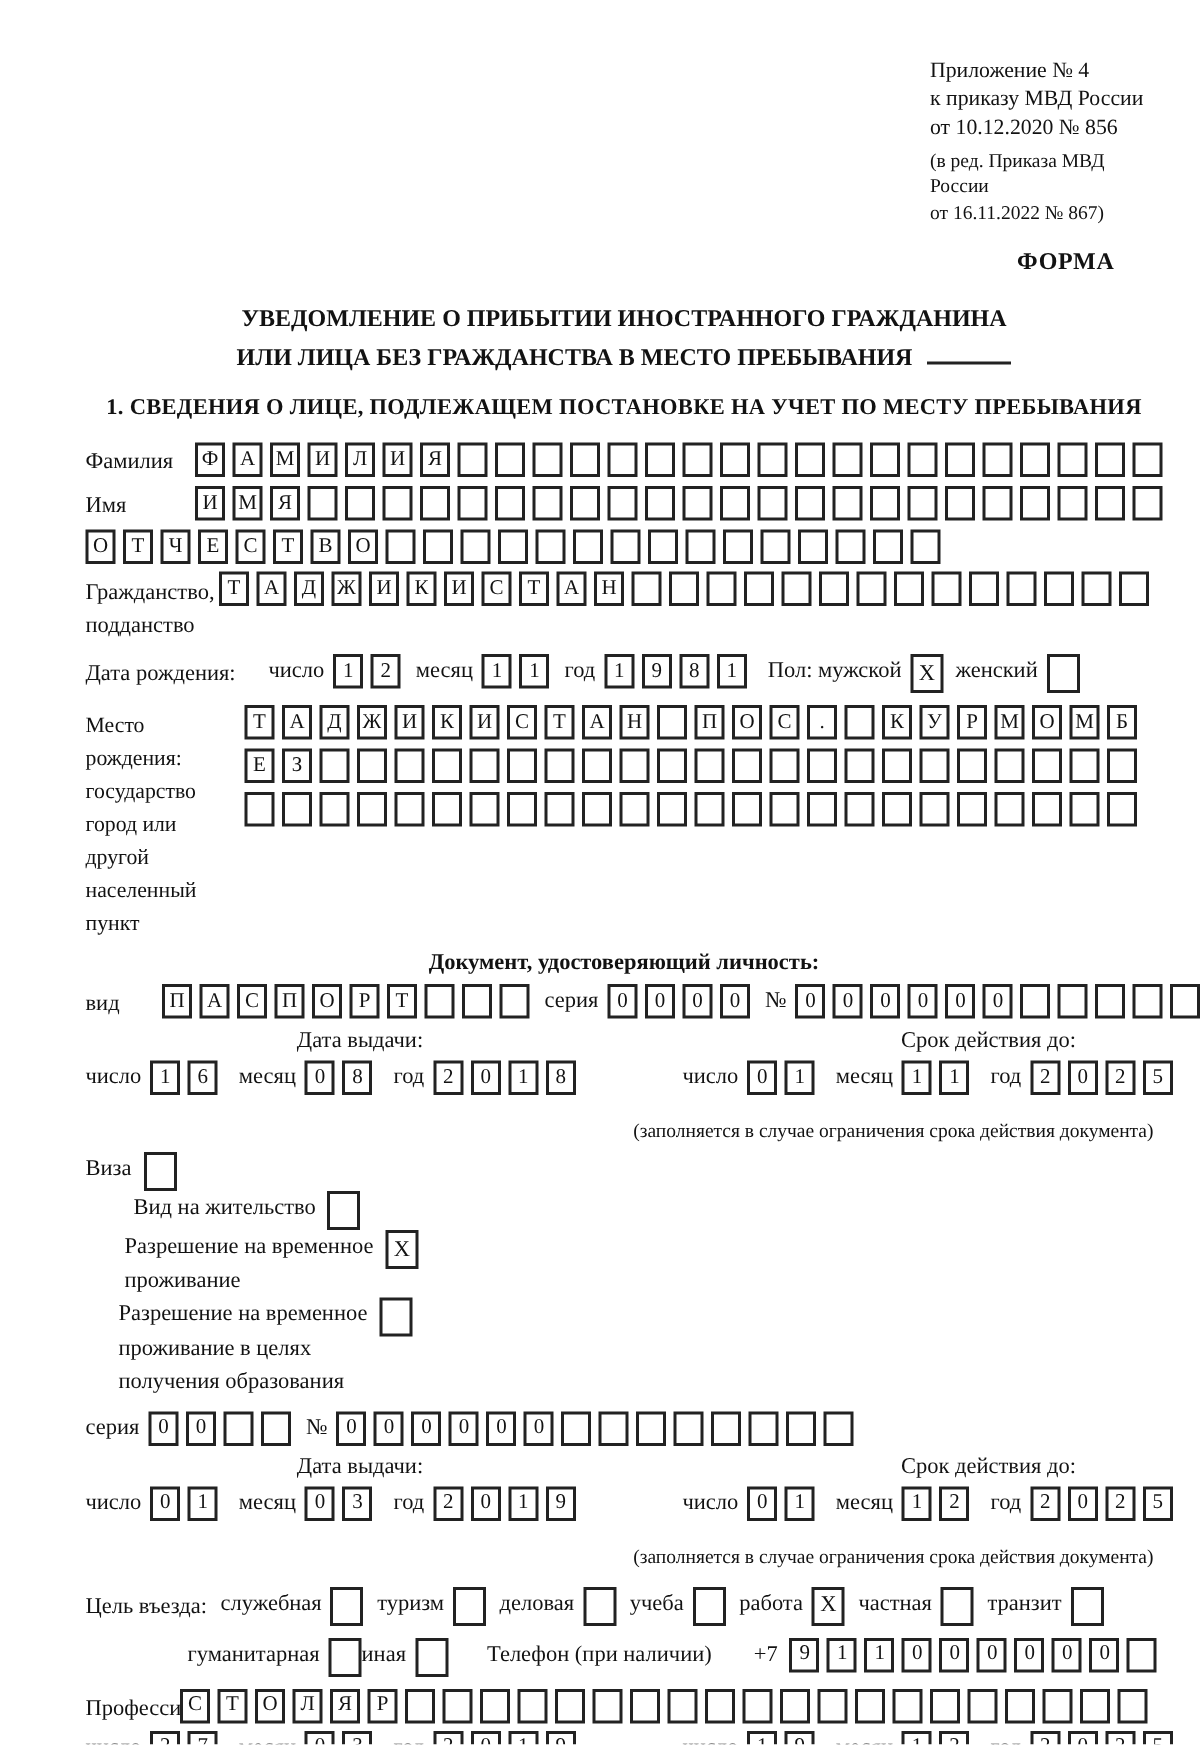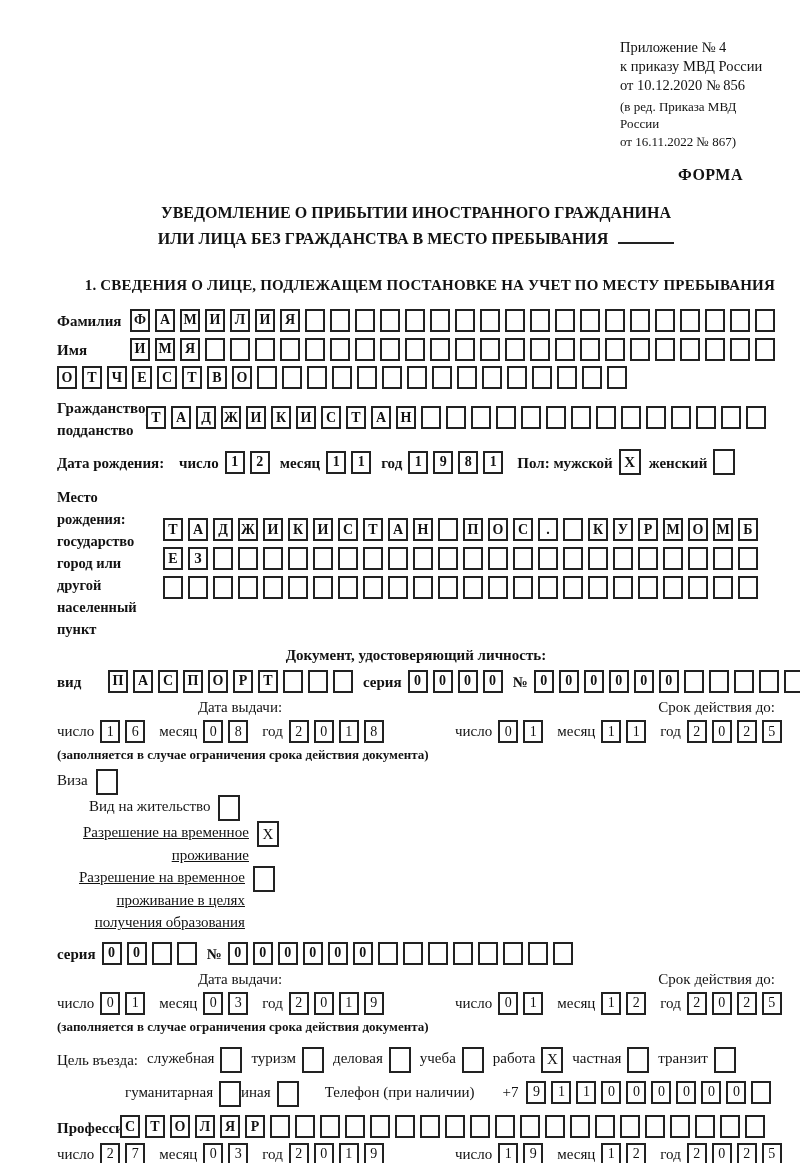--- a/index.html
+++ b/index.html
@@ -14,23 +14,23 @@
     font-size:15px;
     overflow:hidden;
   }
   
   .annex{margin-left:563px;line-height:1.3;font-size:14.5px;}
   .annex .sub{font-size:13px;margin-top:3px;line-height:1.35;}
   .forma{ text-align:right;padding-right:32px;font-weight:bold;font-size:16px;margin-top:16px;letter-spacing:.5px;}
   
   .title{text-align:center;font-weight:bold;font-size:16px;line-height:1.6;margin-top:16px;}
   .blank-line{display:inline-block;width:56px;border-bottom:2px solid #222;margin-left:10px;vertical-align:baseline;}
-  .section-h{text-align:right;font-weight:bold;font-size:15px;margin-top:26px;letter-spacing:.2px;}
-  
-  .frow{display:flex;align-items:center;margin-top:5px;font-weight:bold;}
+  .section-h{text-align:center;font-weight:bold;font-size:15px;margin-top:13px;letter-spacing:.2px;}
+  
+  .frow{display:flex;align-items:flex-start;margin-top:5px;}
   .label{flex:none;padding-top:3px;line-height:1.4;}
   .w73{width:73px}.w133{width:133px}.w89{width:89px}.w106{width:106px;font-size:14.5px}
   .w51{width:51px}.w63{width:63px}
   .lbl{flex:none;padding-top:3px;margin:0 6px 0 10px;}
   .lbl.first{margin-left:0;}
   
   .cells{display:inline-flex;flex:none;gap:5px;}
   .cell{
     flex:none;box-sizing:border-box;
     width:20px;height:23px;
@@ -50,31 +50,31 @@
   .bp-rows .cells{display:inline-flex;}
   .bp-rows>.cells{margin-bottom:6px;}
   .bp-rows{display:flex;flex-direction:column;}
   
   .center-h{text-align:center;font-weight:bold;font-size:15px;margin-top:7px;}
   
   .two-col{display:flex;margin-top:4px;}
   .col-l{width:366px;flex:none;}
   .col-r{flex:1;}
   .hdr-c{text-align:center;padding-top:2px;}
-  .col-r.hdr-c{text-align:right;padding-left:120px;}
+  .col-r.hdr-c{text-align:center;padding-left:120px;}
   .dategroup{display:flex;align-items:flex-start;}
   .dategroup .lbl{margin:0 6px 0 0;}
   .dategroup .lbl.mid{margin-left:14px;}
-  .note{text-align:left;font-size:13px;margin-top:4px;padding-right:6px;font-weight:bold;}
+  .note{text-align:right;font-size:13px;margin-top:16px;padding-right:6px;}
   .intro{margin-top:10px;line-height:1.55;}
   
   .rvp-row{display:flex;align-items:flex-start;margin-top:6px;flex-direction:column;}
   .opt{display:inline-flex;align-items:flex-start;}
   .opt .optlabel{padding-top:3px;margin-right:8px;}
-  .opt .ml{text-align:right;line-height:1.5;margin-right:8px;text-decoration:underline;}
+  .opt .ml{text-align:left;line-height:1.5;margin-right:8px;}
   
   .purpose-row{display:flex;align-items:flex-start;margin-top:12px;}
   .purpose-row .opt{margin-left:9px;}
   .purpose-row .opt .optlabel{margin-right:6px;}
   .indent{margin-left:68px;}
   .phone-lbl{margin-left:26px;}
   .plus7{padding-top:3px;margin:0 8px 0 22px;}
 </style>
 </head>
 <body>

